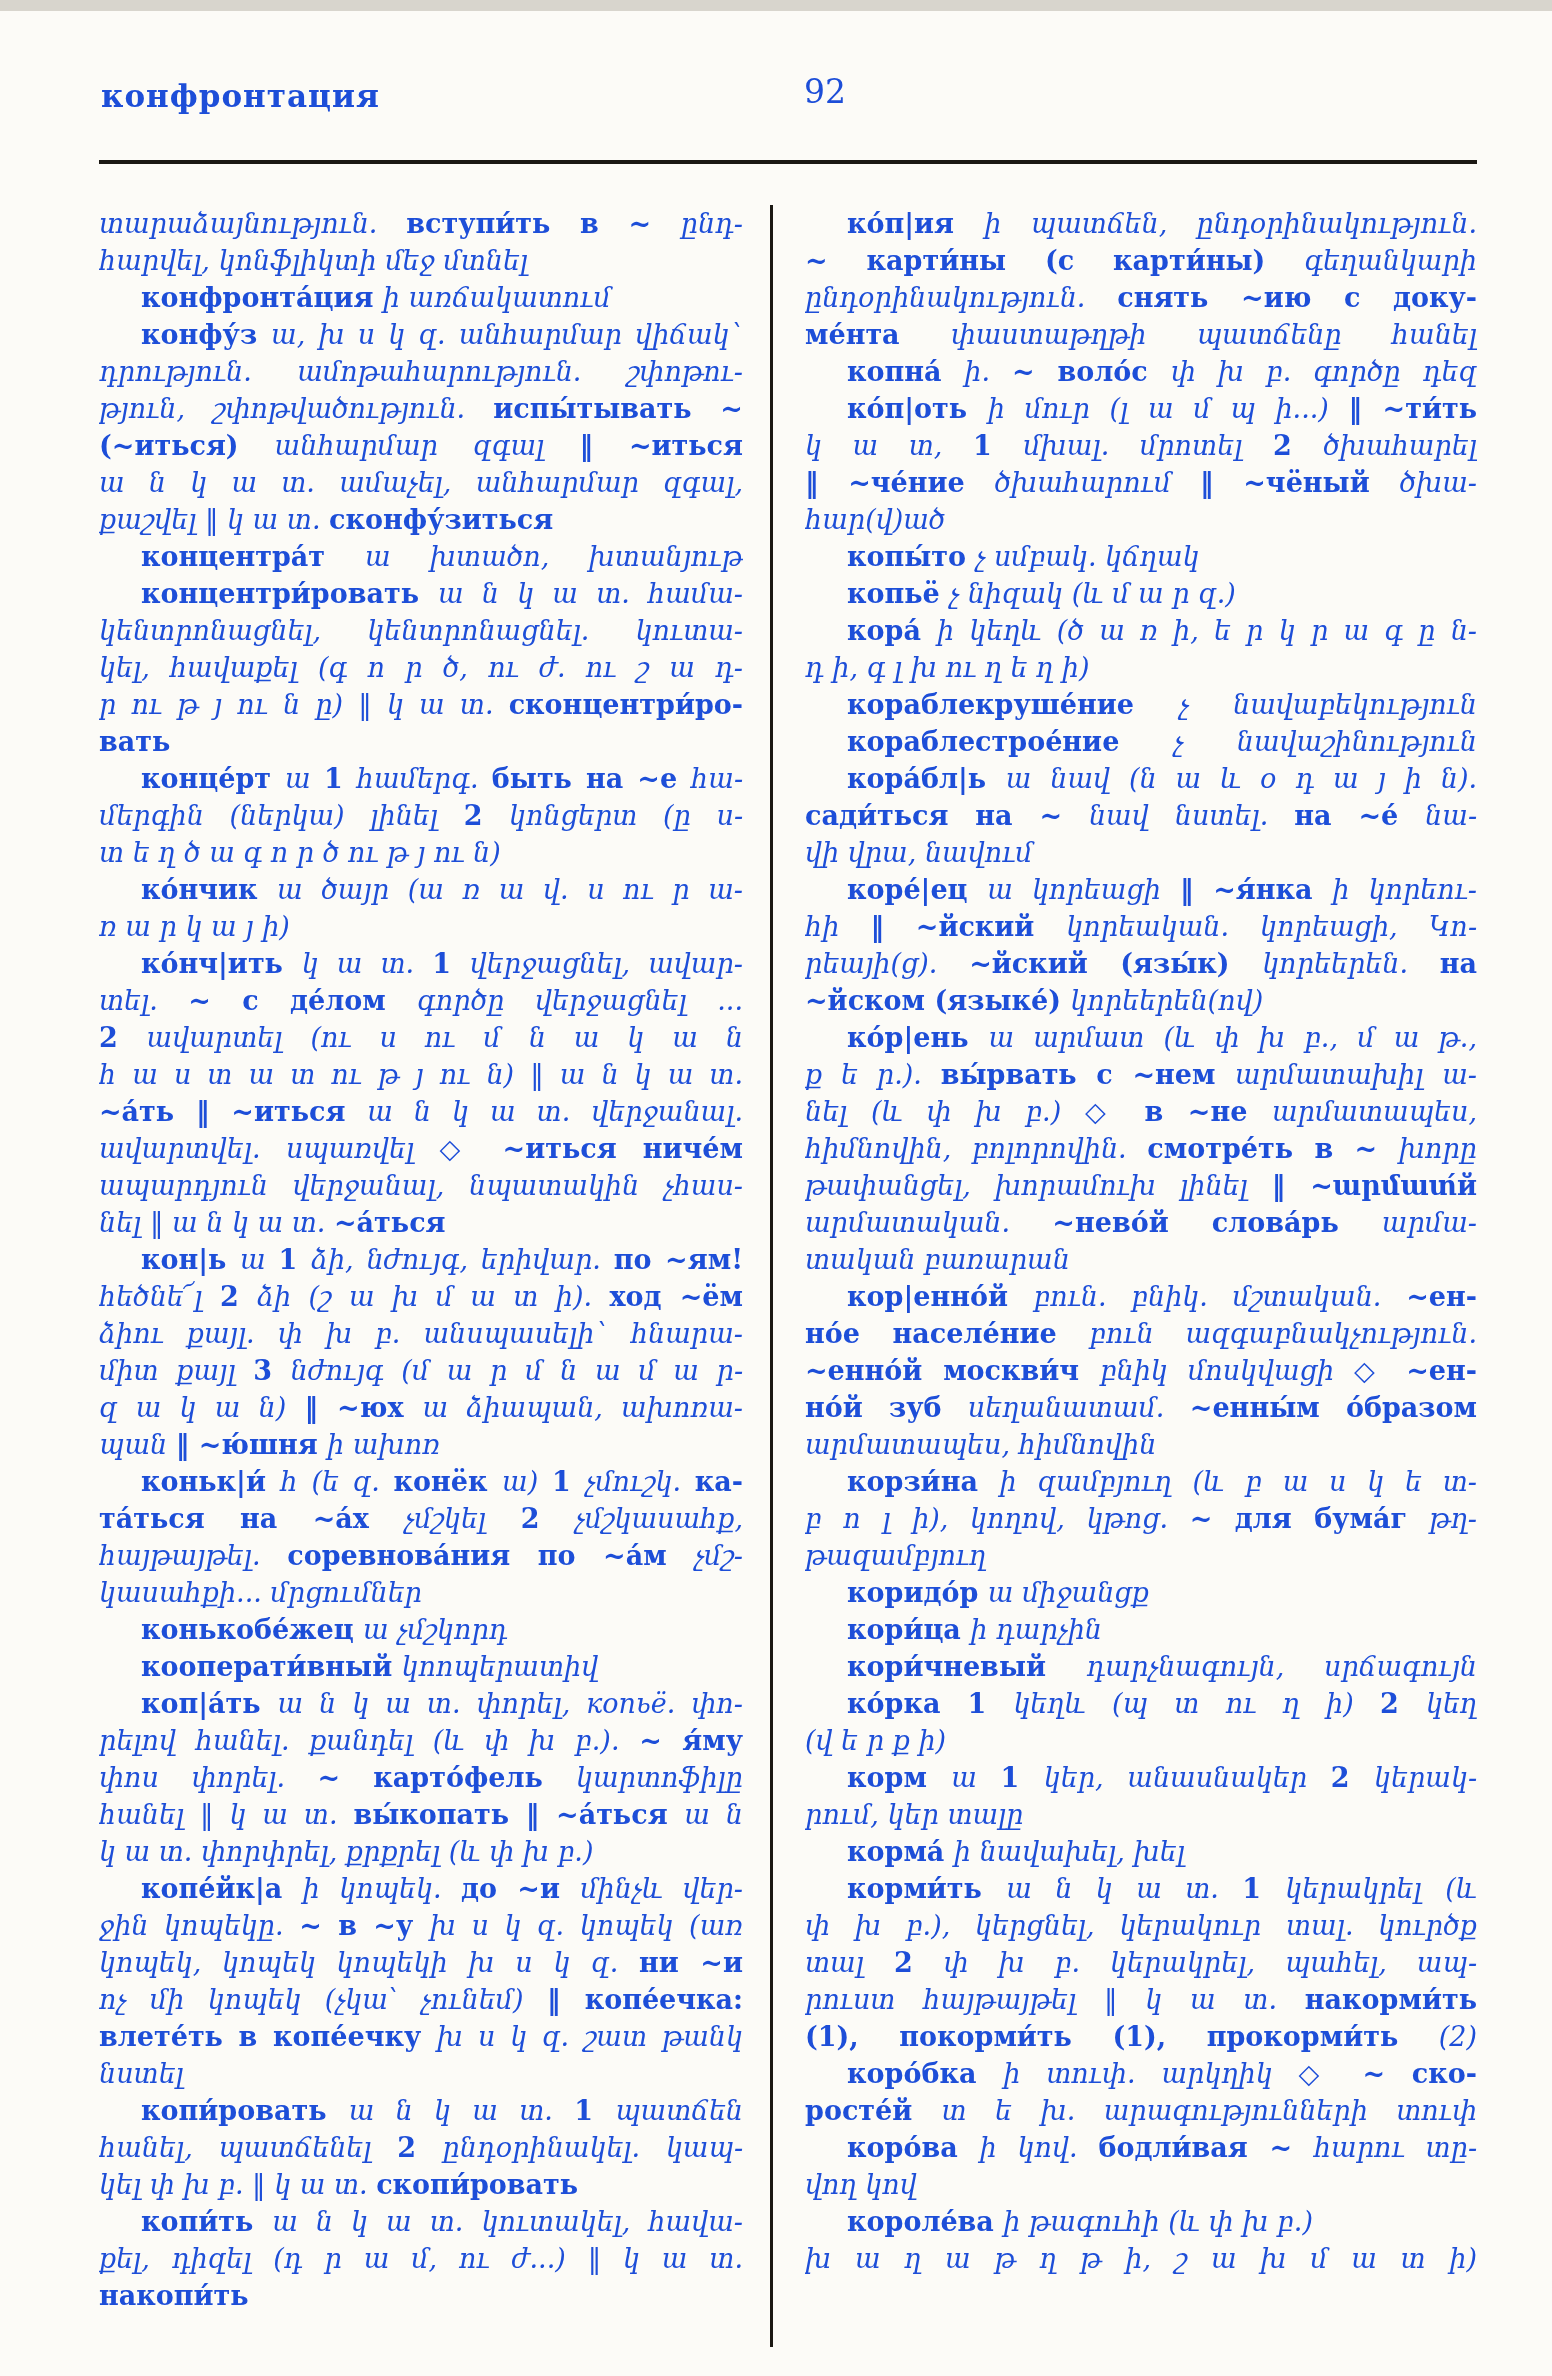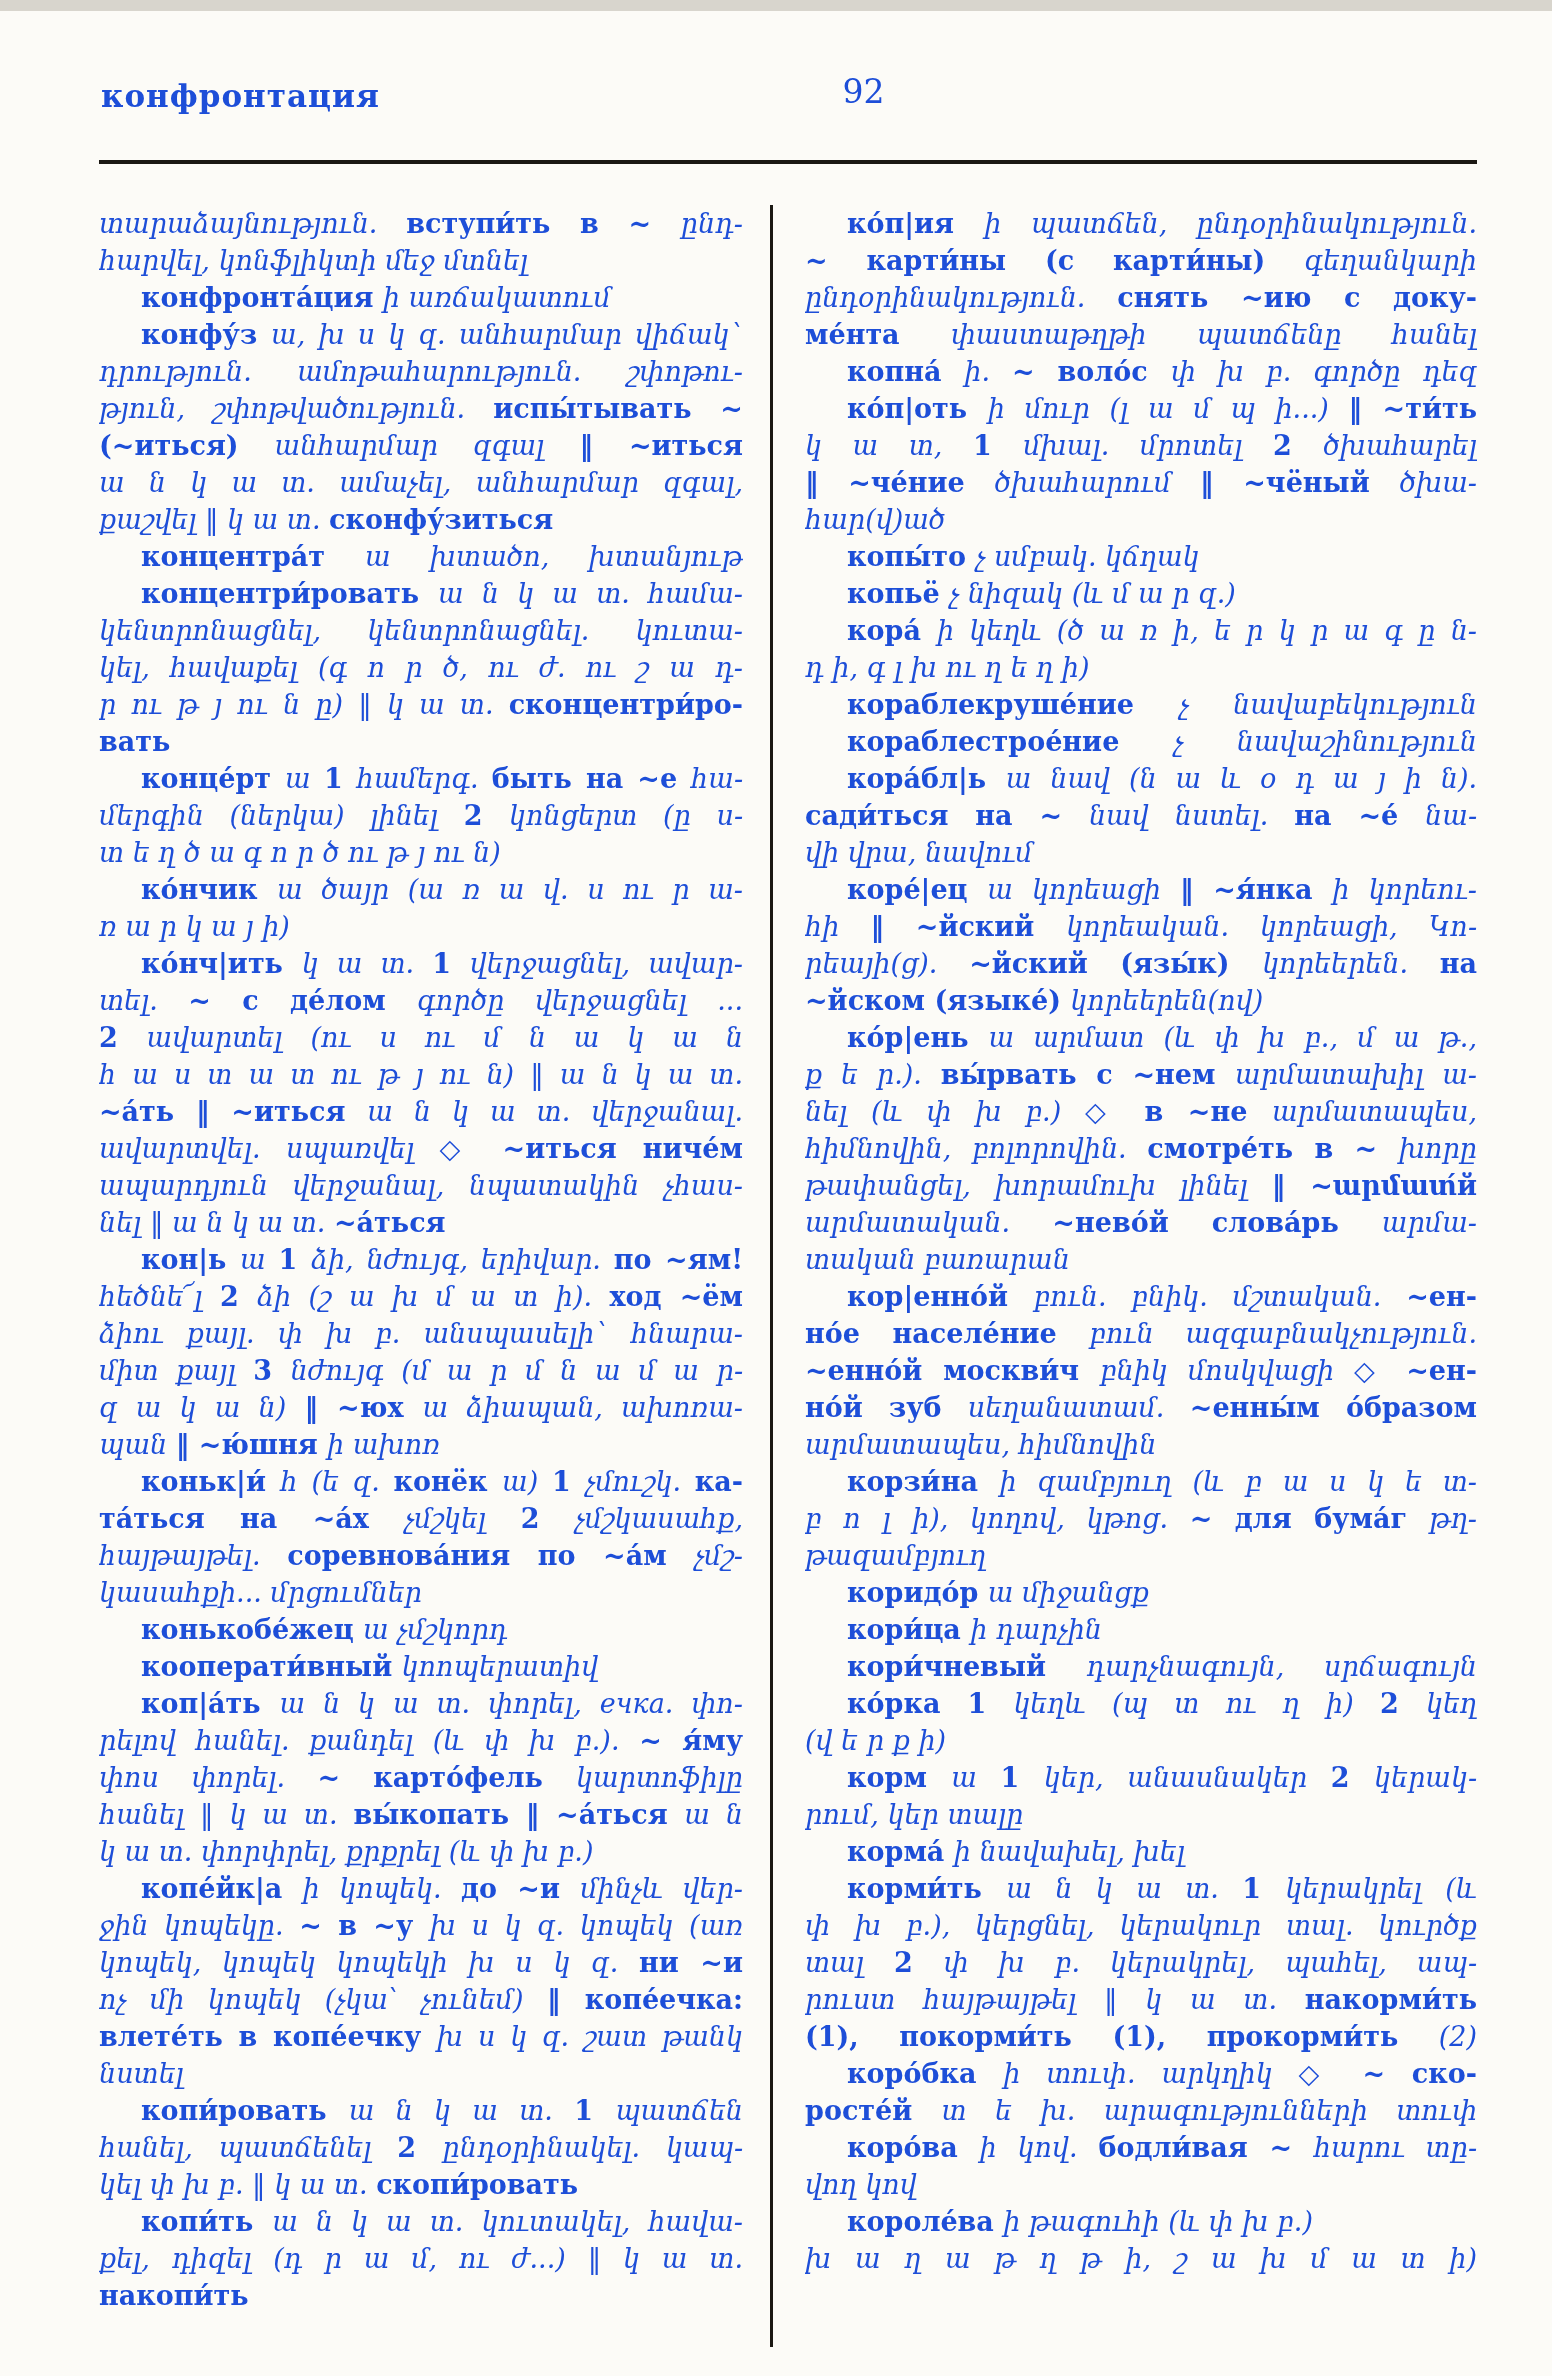--- a/index.html
+++ b/index.html
@@ -11,21 +11,21 @@
     color:#1d4ed8;
     font-family:"DejaVu Serif","DejaVu Sans",serif;
     overflow:hidden;
   }
   .header{position:absolute;top:57px;left:99px;right:79px;height:89px;}
   .running-head{
     position:absolute;left:2px;top:10px;
     font-weight:700;font-size:31px;letter-spacing:1px;
   }
   .page-number{
-    position:absolute;left:705px;top:4px;width:119px;text-align:center;
+    position:absolute;left:705px;top:4px;width:119px;
     font-size:33px;
   }
   .rule{
     position:absolute;top:149px;left:99px;width:1378px;height:4px;
     background:#1b1813;
   }
   .columns{
     position:absolute;top:194px;left:99px;width:1378px;bottom:40px;
     display:flex;align-items:stretch;
   }
@@ -89,21 +89,21 @@
         <div class="line j"><span class="seg-i">ձիու քայլ. փ խ բ. անսպասելի` հնարա-</span></div>
         <div class="line j"><span class="seg-i">միտ քայլ </span><span class="seg-b">3 </span><span class="seg-i">նժույգ (մ ա ր մ ն ա մ ա ր-</span></div>
         <div class="line j"><span class="seg-i">զ ա կ ա ն) </span><span class="seg-b">‖ ~юх </span><span class="seg-i">ա ձիապան, ախոռա-</span></div>
         <div class="line"><span class="seg-i">պան </span><span class="seg-b">‖ ~ю́шня </span><span class="seg-i">ի ախոռ</span></div>
         <div class="line in j"><span class="seg-b">коньк|и́ </span><span class="seg-i">հ (ե զ. </span><span class="seg-b">конёк </span><span class="seg-i">ա) </span><span class="seg-b">1 </span><span class="seg-i">չմուշկ. </span><span class="seg-b">ка-</span></div>
         <div class="line j"><span class="seg-b">та́ться на ~а́х </span><span class="seg-i">չմշկել </span><span class="seg-b">2 </span><span class="seg-i">չմշկասահք,</span></div>
         <div class="line j"><span class="seg-i">հայթայթել. </span><span class="seg-b">соревнова́ния по ~а́м </span><span class="seg-i">չմշ-</span></div>
         <div class="line"><span class="seg-i">կասահքի... մրցումներ</span></div>
         <div class="line in"><span class="seg-b">конькобе́жец </span><span class="seg-i">ա չմշկորդ</span></div>
         <div class="line in"><span class="seg-b">кооперати́вный </span><span class="seg-i">կոոպերատիվ</span></div>
-        <div class="line in j"><span class="seg-b">коп|а́ть </span><span class="seg-i">ա ն կ ա տ. փորել, ечка. փո-</span></div>
+        <div class="line in j"><span class="seg-b">коп|а́ть </span><span class="seg-i">ա ն կ ա տ. փորել, копьё. փո-</span></div>
         <div class="line j"><span class="seg-i">րելով հանել. քանդել (և փ խ բ.). </span><span class="seg-b">~ я́му</span></div>
         <div class="line j"><span class="seg-i">փոս փորել. </span><span class="seg-b">~ карто́фель </span><span class="seg-i">կարտոֆիլը</span></div>
         <div class="line j"><span class="seg-i">հանել ‖ կ ա տ. </span><span class="seg-b">вы́копать ‖ ~а́ться </span><span class="seg-i">ա ն</span></div>
         <div class="line"><span class="seg-i">կ ա տ. փորփրել, քրքրել (և փ խ բ.)</span></div>
         <div class="line in j"><span class="seg-b">копе́йк|а </span><span class="seg-i">ի կոպեկ. </span><span class="seg-b">до ~и </span><span class="seg-i">մինչև վեր-</span></div>
         <div class="line j"><span class="seg-i">ջին կոպեկը. </span><span class="seg-b">~ в ~у </span><span class="seg-i">խ ս կ զ. կոպեկ (առ</span></div>
         <div class="line j"><span class="seg-i">կոպեկ, կոպեկ կոպեկի խ ս կ զ. </span><span class="seg-b">ни ~и</span></div>
         <div class="line j"><span class="seg-i">ոչ մի կոպեկ (չկա՝ չունեմ) </span><span class="seg-b">‖ копе́ечка:</span></div>
         <div class="line j"><span class="seg-b">влете́ть в копе́ечку </span><span class="seg-i">խ ս կ զ. շատ թանկ</span></div>
         <div class="line"><span class="seg-i">նստել</span></div>

